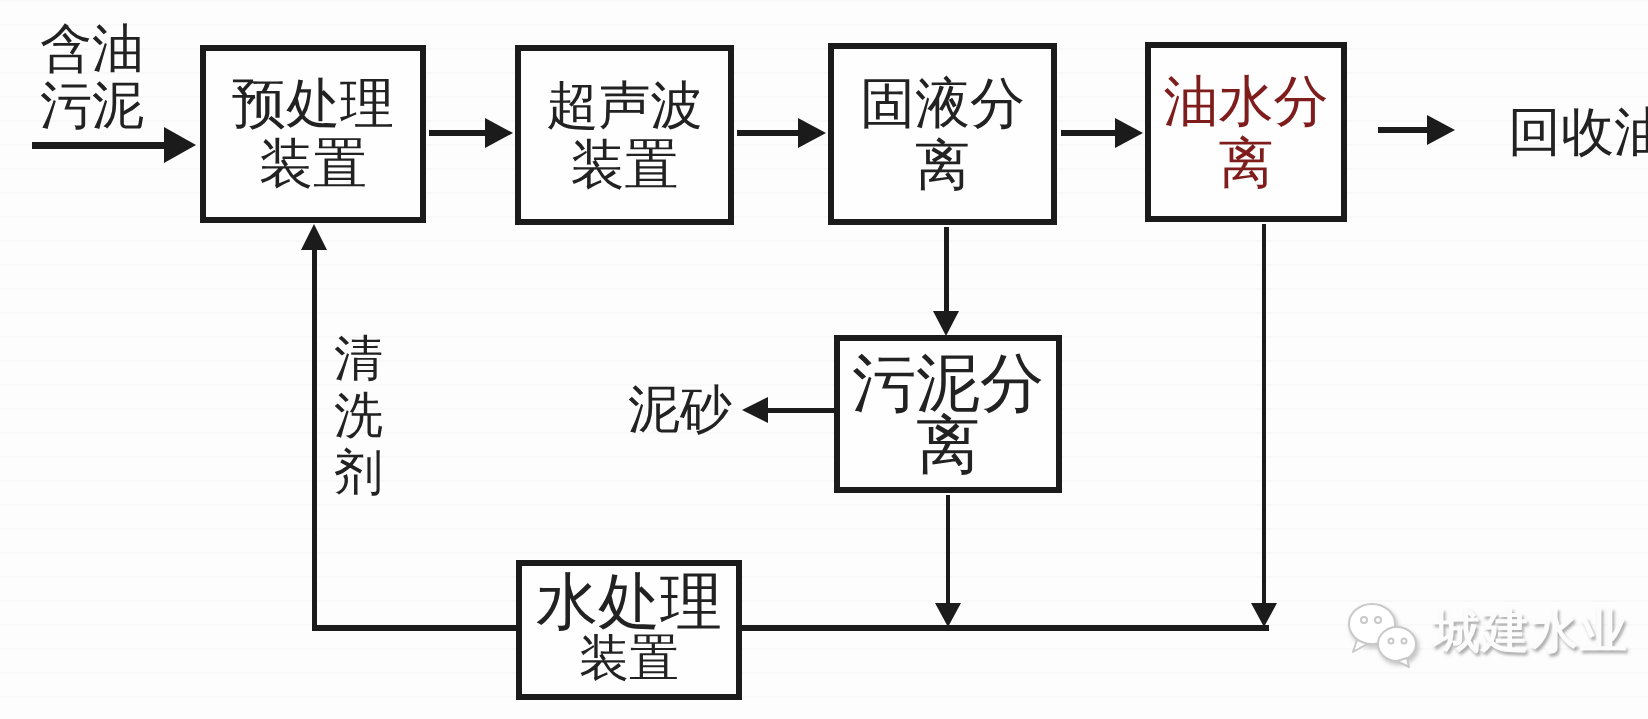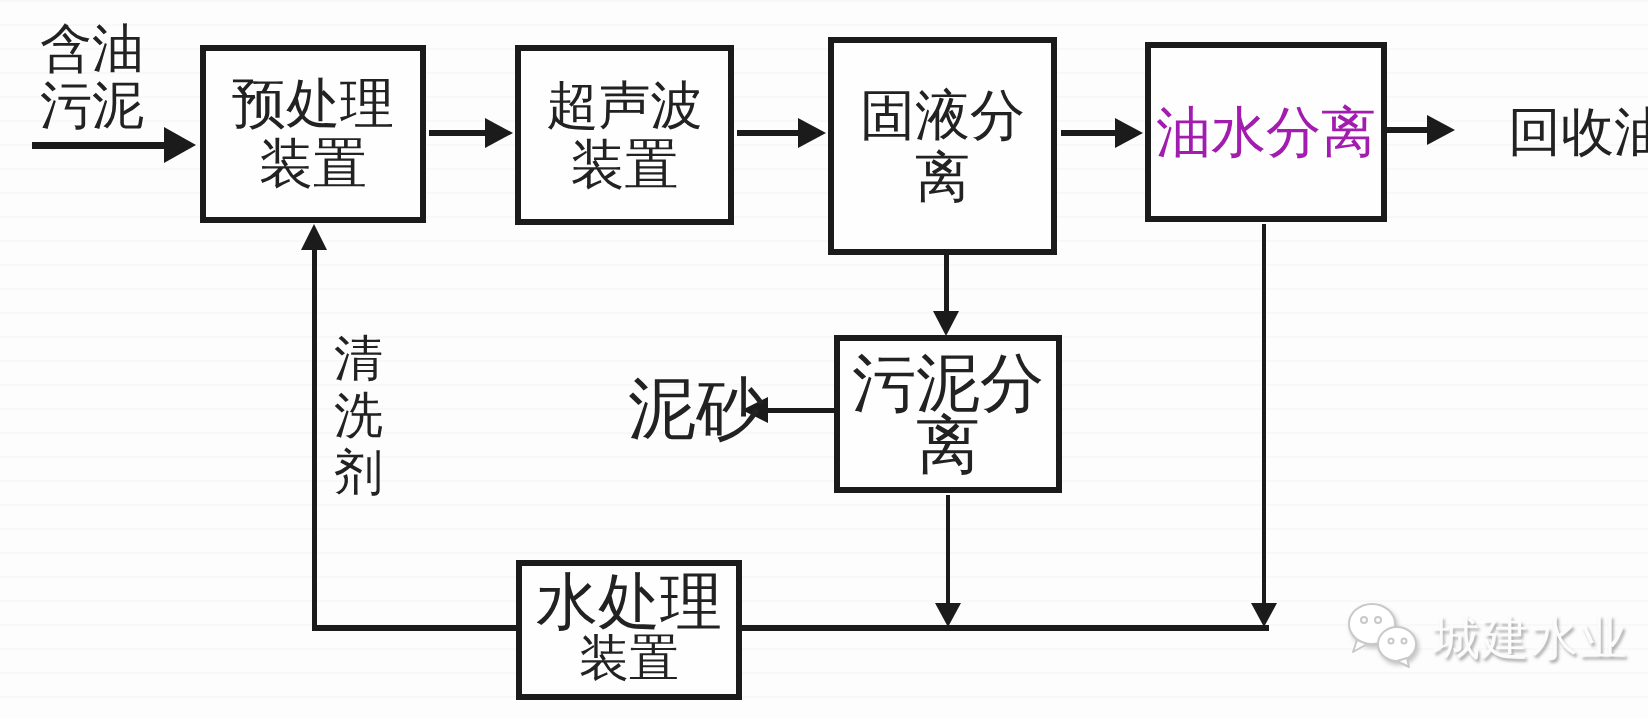--- a/index.html
+++ b/index.html
@@ -25,25 +25,25 @@
   .flabel{
     position:absolute;
     white-space:nowrap;
     text-align:left;
   }
   .flabel .ln{display:block;}
   .seg{position:absolute;}
   .head{position:absolute;width:0;height:0;}
   #watermark{
     position:absolute;
-    display:flex;align-items:flex-end;
+    display:flex;align-items:flex-start;
     color:#fcfcfc;
     text-shadow:2px 3px 3px rgba(130,130,130,0.65);
     font-family:"DejaVu Sans","Liberation Sans",sans-serif;
-    font-weight:normal;
+    font-weight:bold;
     letter-spacing:2px;
   }
   #watermark svg{margin-right:10px;}
 </style>
 </head>
 <body>
 
 <div id="stage">
   <div id="connector-layer">
       <div class="seg" style="left: 32px; top: 142px; width: 140px; height: 7px; background: rgb(27, 27, 27);"></div>
@@ -71,44 +71,44 @@
     </div>
   <div id="node-layer">
       <div class="node" style="left: 200px; top: 45px; width: 226px; height: 178px; border: 6px solid rgb(27, 27, 27); color: rgb(34, 34, 34);">
         <div class="ln" style="font-size: 54px; line-height: 60px;">预处理</div>
         <div class="ln" style="font-size: 54px; line-height: 60px;">装置</div>
       </div>
       <div class="node" style="left: 515px; top: 45px; width: 219px; height: 180px; border: 6px solid rgb(27, 27, 27); color: rgb(34, 34, 34);">
         <div class="ln" style="font-size: 52px; line-height: 60px;">超声波</div>
         <div class="ln" style="font-size: 54px; line-height: 60px;">装置</div>
       </div>
-      <div class="node" style="left: 828px; top: 37px; width: 229px; height: 218px; border: 6px solid rgb(27, 27, 27); color: rgb(34, 34, 34); justify-content: center;">
+      <div class="node" style="left: 828px; top: 43px; width: 229px; height: 182px; border: 6px solid rgb(27, 27, 27); color: rgb(34, 34, 34); justify-content: center;">
         <div class="ln" style="font-size: 55px; line-height: 62px;">固液分离</div>
       </div>
-      <div class="node" style="left: 1145px; top: 42px; width: 242px; height: 180px; border: 6px solid rgb(27, 27, 27); color: #a21caf;">
+      <div class="node" style="left: 1145px; top: 42px; width: 202px; height: 180px; border: 6px solid rgb(27, 27, 27); color: #7f1d1d;">
         <div class="ln" style="font-size: 55px; line-height: 62px;">油水分离</div>
       </div>
       <div class="node" style="left: 834px; top: 335px; width: 228px; height: 158px; border: 6px solid rgb(27, 27, 27); color: rgb(34, 34, 34);">
         <div class="ln" style="font-size: 64px; line-height: 62px;">污泥分离</div>
       </div>
       <div class="node" style="left: 516px; top: 560px; width: 226px; height: 140px; border: 6px solid rgb(27, 27, 27); color: rgb(34, 34, 34);">
         <div class="ln" style="font-size: 62px; line-height: 56px;">水处理</div>
         <div class="ln" style="font-size: 50px; line-height: 56px;">装置</div>
       </div>
     </div>
   <div id="label-layer">
       <div class="flabel" style="left: 40px; top: 20px; color: rgb(34, 34, 34);">
         <div class="ln" style="font-size: 52px; line-height: 57px;">含油</div>
         <div class="ln" style="font-size: 52px; line-height: 57px;">污泥</div>
       </div>
       <div class="flabel" style="left: 1460px; top: 104px; color: rgb(34, 34, 34); margin-left: 48px;">
         <div class="ln" style="font-size: 53px; line-height: 56px;">回收油</div>
       </div>
       <div class="flabel" style="left: 628px; top: 381px; color: rgb(34, 34, 34);">
-        <div class="ln" style="font-size: 68px; line-height: 56px;">泥砂</div>
+        <div class="ln" style="font-size: 52px; line-height: 56px;">泥砂</div>
       </div>
       <div class="flabel" style="left: 334px; top: 330px; color: rgb(34, 34, 34);">
         <div class="ln" style="font-size: 49px; line-height: 57px;">清</div>
         <div class="ln" style="font-size: 49px; line-height: 57px;">洗</div>
         <div class="ln" style="font-size: 49px; line-height: 57px;">剂</div>
       </div>
     </div>
 
   <div id="watermark" style="left: 1345px; top: 600px; font-size: 47px;">
     <svg width="78" height="70" viewBox="0 0 78 70">

